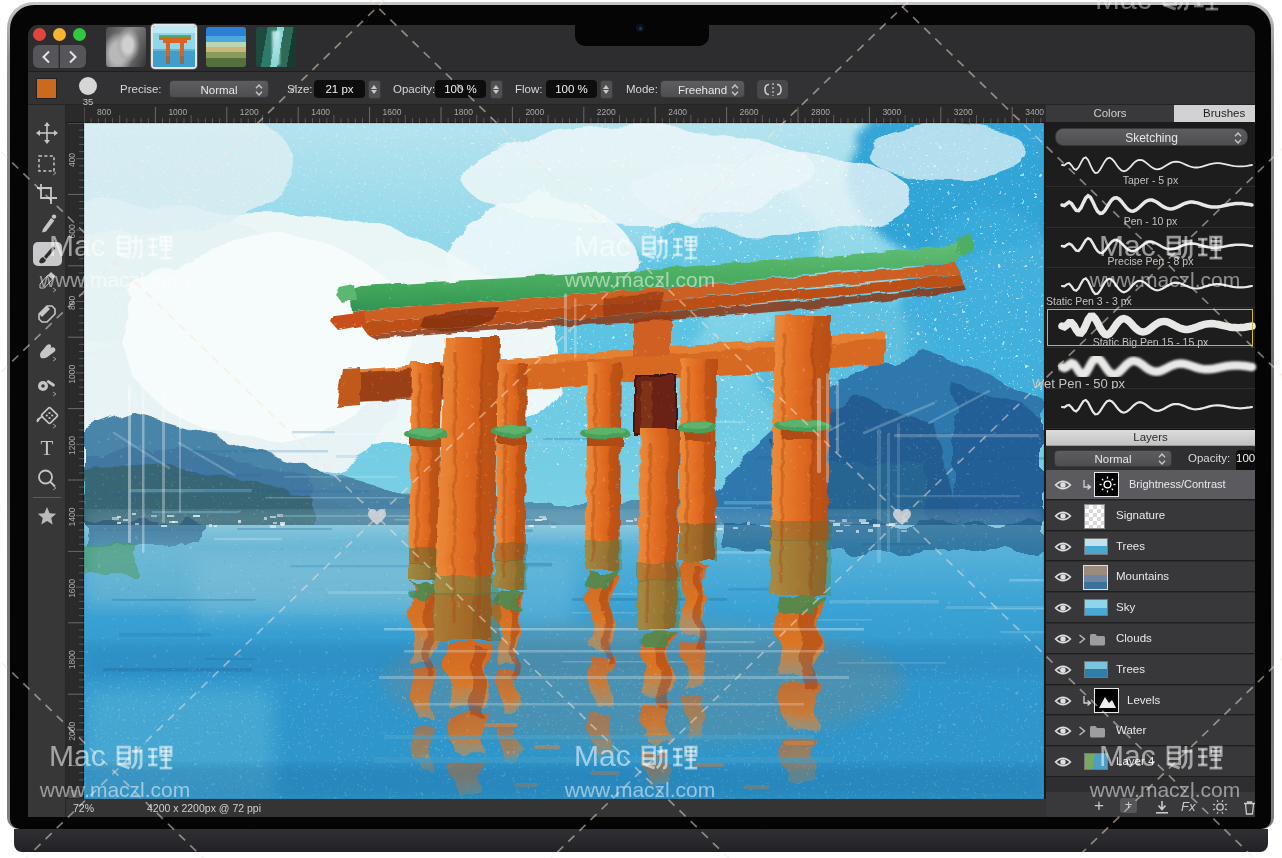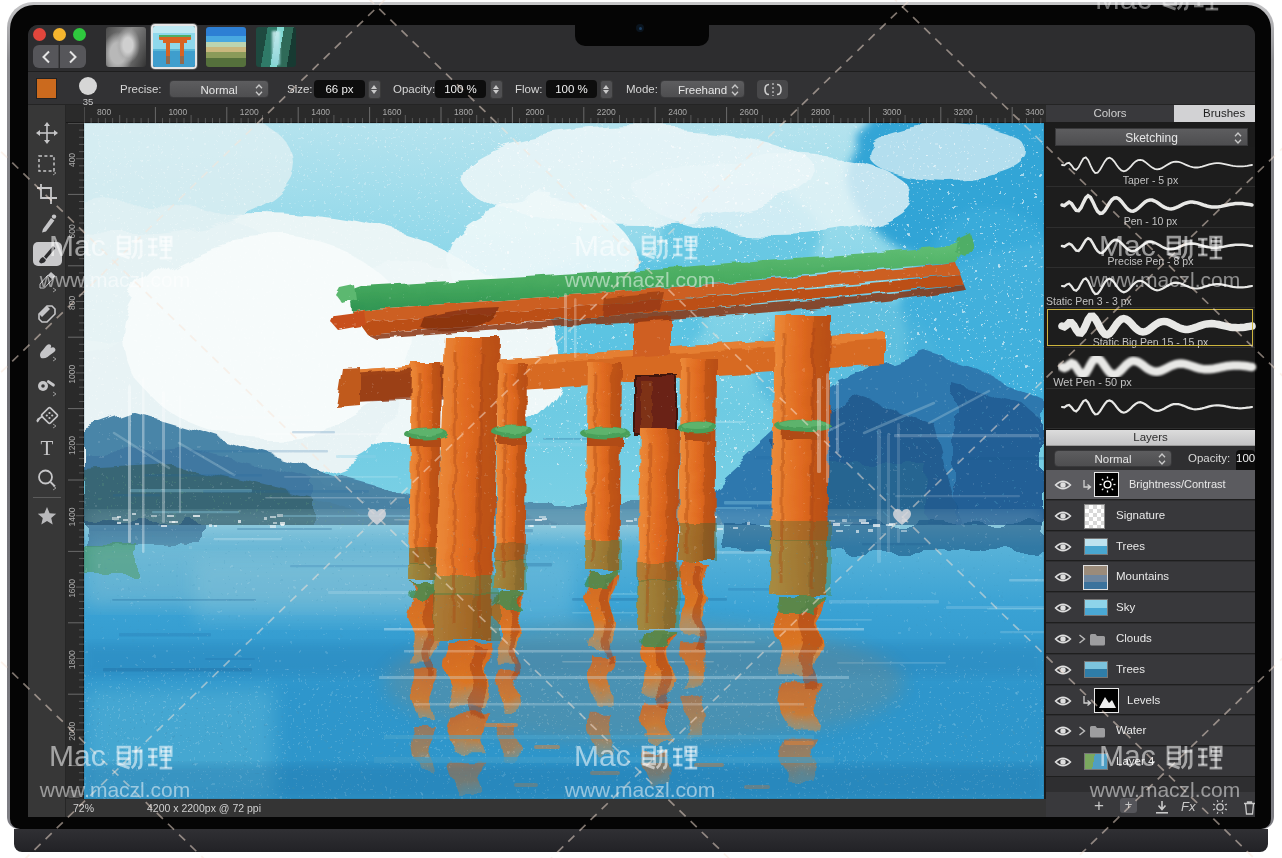--- a/index.html
+++ b/index.html
@@ -774,21 +774,21 @@
 <rect x="0" y="410" width="960" height="266" fill="#0e4a7a" filter="url(#speckd)" opacity="0.2"></rect>
 <rect x="0" y="0" width="960" height="676" fill="none" stroke="#1b4a5e" stroke-opacity="0.25" stroke-width="1"></rect>
 </svg>
 
  <div style="position:absolute;left:1044px;top:123px;width:2px;height:676px;background:#1a1a1a"></div>
  <div style="position:absolute;left:1046px;top:122px;width:209px;height:307px;background:#1c1c1c"></div>
     <div style="position:absolute;left:1046px;top:105px;width:209px;height:17px;background:#39393c"></div>
     <div style="position:absolute;left:1174px;top:105px;width:81px;height:17px;background:#d2d2d4"></div>
     <div style="position:absolute;left:1074px;top:107px;width:72px;font-size:11.5px;color:#cfcfcf;text-align:center">Colors</div>
     <div style="position:absolute;left:1203px;top:107px;font-size:11.5px;color:#1e1e1e">Brushes</div>
-    <div style="position:absolute;left:1055px;top:128px;width:193px;height:18px;background:linear-gradient(#5d5d5f,#4e4e50);border-radius:0;border:1px solid #39393b;color:#e6e6e6;font-size:12px;text-align:center;line-height:18px">Sketching
+    <div style="position:absolute;left:1055px;top:128px;width:193px;height:18px;background:linear-gradient(#5d5d5f,#4e4e50);border-radius:8px;border:1px solid #39393b;color:#e6e6e6;font-size:12px;text-align:center;line-height:18px">Sketching
 <svg width="8" height="12" viewBox="0 0 8 12" style="position:absolute;right:5px;top:3px">
         <path d="M1 4.2 L4 1 L7 4.2 M1 7.8 L4 11 L7 7.8" stroke="#c9c9c9" stroke-width="1.3" fill="none"></path>
       </svg></div>
     <div style="position:absolute;left:1046px;top:147.0px;width:209px;height:40.3px;background:#1d1d1d;border-bottom:1px solid #2e2e2e"></div>
     <svg width="200" height="34" viewBox="0 0 200 34" style="position:absolute;left:1058px;top:148.0px">
       <path d="M4.0,17.0 L6.4,17.4 L8.8,15.4 L11.1,14.8 L13.5,17.3 L15.9,20.8 L18.2,21.8 L20.6,19.3 L23.0,14.6 L25.4,10.5 L27.8,9.4 L30.1,12.0 L32.5,17.3 L34.9,22.3 L37.2,25.0 L39.6,24.7 L42.0,21.8 L44.4,17.6 L46.8,13.4 L49.1,10.6 L51.5,9.7 L53.9,10.9 L56.3,13.6 L58.6,17.0 L61.0,20.2 L63.4,22.4 L65.8,23.3 L68.1,22.6 L70.5,20.8 L72.9,18.3 L75.2,15.6 L77.6,13.4 L80.0,12.1 L82.4,11.8 L84.8,12.4 L87.1,13.9 L89.5,15.9 L91.9,17.9 L94.2,19.6 L96.6,20.8 L99.0,21.3 L101.4,21.0 L103.8,20.1 L106.1,18.8 L108.5,17.3 L110.9,15.9 L113.2,14.7 L115.6,13.9 L118.0,13.7 L120.4,13.9 L122.8,14.5 L125.1,15.5 L127.5,16.6 L129.9,17.6 L132.2,18.5 L134.6,19.2 L137.0,19.5 L139.4,19.5 L141.8,19.1 L144.1,18.6 L146.5,17.8 L148.9,17.1 L151.2,16.4 L153.6,15.8 L156.0,15.4 L158.4,15.2 L160.8,15.2 L163.1,15.4 L165.5,15.8 L167.9,16.3 L170.2,16.8 L172.6,17.4 L175.0,17.8 L177.4,18.1 L179.8,18.3 L182.1,18.4 L184.5,18.3 L186.9,18.1 L189.2,17.8 L191.6,17.4 L194.0,17.0 " stroke="#e8e8e6" stroke-width="1.8" fill="none" stroke-linecap="round"></path>
     </svg>
     <div style="position:absolute;left:1046px;top:174.3px;width:209px;text-align:center;font-size:10.5px;color:#c2c2c2">Taper - 5 px</div>
     <div style="position:absolute;left:1046px;top:187.3px;width:209px;height:40.3px;background:#1d1d1d;border-bottom:1px solid #2e2e2e"></div>
     <svg width="200" height="34" viewBox="0 0 200 34" style="position:absolute;left:1058px;top:188.3px">
@@ -808,21 +808,21 @@
     <div style="position:absolute;left:1046px;top:308.2px;width:209px;height:40.3px;background:#1d1d1d;border-bottom:1px solid #2e2e2e"></div>
     <svg width="200" height="34" viewBox="0 0 200 34" style="position:absolute;left:1058px;top:309.2px">
       <path d="M4.0,17.0 L6.4,17.8 L8.8,16.2 L11.1,13.8 L13.5,13.7 L15.9,16.5 L18.2,20.7 L20.6,23.8 L23.0,24.1 L25.4,21.2 L27.8,16.1 L30.1,10.7 L32.5,7.3 L34.9,7.2 L37.2,9.7 L39.6,13.9 L42.0,18.6 L44.4,22.6 L46.8,25.2 L49.1,25.8 L51.5,24.6 L53.9,21.9 L56.3,18.5 L58.6,15.0 L61.0,12.1 L63.4,10.2 L65.8,9.6 L68.1,10.2 L70.5,11.8 L72.9,14.1 L75.2,16.8 L77.6,19.2 L80.0,21.2 L82.4,22.5 L84.8,23.0 L87.1,22.6 L89.5,21.6 L91.9,20.0 L94.2,18.1 L96.6,16.2 L99.0,14.6 L101.4,13.3 L103.8,12.6 L106.1,12.4 L108.5,12.7 L110.9,13.5 L113.2,14.6 L115.6,15.9 L118.0,17.2 L120.4,18.4 L122.8,19.4 L125.1,20.0 L127.5,20.4 L129.9,20.4 L132.2,20.0 L134.6,19.4 L137.0,18.6 L139.4,17.8 L141.8,16.9 L144.1,16.1 L146.5,15.4 L148.9,14.9 L151.2,14.7 L153.6,14.6 L156.0,14.8 L158.4,15.1 L160.8,15.5 L163.1,16.1 L165.5,16.7 L167.9,17.2 L170.2,17.7 L172.6,18.2 L175.0,18.5 L177.4,18.6 L179.8,18.7 L182.1,18.6 L184.5,18.4 L186.9,18.2 L189.2,17.8 L191.6,17.4 L194.0,17.0 " stroke="#e8e8e6" stroke-width="7.5" fill="none" stroke-linecap="round"></path>
     </svg>
     <div style="position:absolute;left:1046px;top:335.5px;width:209px;text-align:center;font-size:10.5px;color:#c2c2c2">Static Big Pen 15 - 15 px</div>
     <div style="position:absolute;left:1047px;top:308.7px;width:206px;height:37.3px;border:1px solid #cdb53e"></div>
     <div style="position:absolute;left:1046px;top:348.5px;width:209px;height:40.3px;background:#1d1d1d;border-bottom:1px solid #2e2e2e"></div>
     <svg width="200" height="34" viewBox="0 0 200 34" style="position:absolute;left:1058px;top:349.5px">
       <path d="M4.0,17.0 L6.4,17.9 L8.8,16.9 L11.1,14.6 L13.5,13.2 L15.9,14.1 L18.2,17.1 L20.6,20.9 L23.0,23.8 L25.4,24.7 L27.8,23.0 L30.1,19.2 L32.5,14.5 L34.9,10.6 L37.2,8.4 L39.6,8.2 L42.0,9.8 L44.4,12.6 L46.8,16.1 L49.1,19.5 L51.5,22.3 L53.9,24.0 L56.3,24.6 L58.6,23.9 L61.0,22.2 L63.4,20.0 L65.8,17.4 L68.1,14.9 L70.5,12.9 L72.9,11.5 L75.2,10.9 L77.6,11.1 L80.0,11.9 L82.4,13.3 L84.8,15.0 L87.1,16.8 L89.5,18.6 L91.9,20.0 L94.2,21.0 L96.6,21.6 L99.0,21.7 L101.4,21.3 L103.8,20.5 L106.1,19.5 L108.5,18.2 L110.9,17.0 L113.2,15.8 L115.6,14.9 L118.0,14.1 L120.4,13.7 L122.8,13.6 L125.1,13.7 L127.5,14.2 L129.9,14.8 L132.2,15.5 L134.6,16.3 L137.0,17.1 L139.4,17.9 L141.8,18.5 L144.1,18.9 L146.5,19.2 L148.9,19.3 L151.2,19.3 L153.6,19.0 L156.0,18.7 L158.4,18.2 L160.8,17.8 L163.1,17.2 L165.5,16.8 L167.9,16.3 L170.2,15.9 L172.6,15.7 L175.0,15.5 L177.4,15.4 L179.8,15.4 L182.1,15.6 L184.5,15.7 L186.9,16.0 L189.2,16.3 L191.6,16.7 L194.0,17.0 " stroke="#e8e8e6" stroke-width="8.5" fill="none" stroke-linecap="round" filter="url(#bblur)"></path>
     </svg>
-    <div style="position:absolute;left:988px;top:375.8px;width:209px;text-align:center;font-size:11px;color:#c2c2c2">Wet Pen - 50 px</div>
+    <div style="position:absolute;left:1032px;top:375.8px;width:209px;font-size:13px;color:#c2c2c2">Wet Pen - 50 px</div>
     <div style="position:absolute;left:1046px;top:388.8px;width:209px;height:40.3px;background:#1d1d1d;border-bottom:1px solid #2e2e2e"></div>
     <svg width="200" height="34" viewBox="0 0 200 34" style="position:absolute;left:1058px;top:389.8px">
       <path d="M4.0,17.0 L6.4,17.4 L8.8,15.6 L11.1,15.0 L13.5,17.3 L15.9,20.4 L18.2,21.4 L20.6,19.1 L23.0,14.8 L25.4,11.1 L27.8,10.0 L30.1,12.4 L32.5,17.2 L34.9,21.8 L37.2,24.3 L39.6,24.0 L42.0,21.4 L44.4,17.5 L46.8,13.8 L49.1,11.2 L51.5,10.4 L53.9,11.5 L56.3,13.9 L58.6,17.0 L61.0,19.9 L63.4,21.9 L65.8,22.7 L68.1,22.1 L70.5,20.5 L72.9,18.2 L75.2,15.8 L77.6,13.8 L80.0,12.5 L82.4,12.2 L84.8,12.9 L87.1,14.2 L89.5,16.0 L91.9,17.8 L94.2,19.4 L96.6,20.4 L99.0,20.9 L101.4,20.6 L103.8,19.8 L106.1,18.7 L108.5,17.3 L110.9,16.0 L113.2,14.9 L115.6,14.2 L118.0,14.0 L120.4,14.2 L122.8,14.8 L125.1,15.6 L127.5,16.6 L129.9,17.6 L132.2,18.4 L134.6,19.0 L137.0,19.3 L139.4,19.2 L141.8,18.9 L144.1,18.4 L146.5,17.8 L148.9,17.1 L151.2,16.4 L153.6,15.9 L156.0,15.5 L158.4,15.3 L160.8,15.4 L163.1,15.6 L165.5,15.9 L167.9,16.4 L170.2,16.8 L172.6,17.3 L175.0,17.7 L177.4,18.0 L179.8,18.2 L182.1,18.3 L184.5,18.2 L186.9,18.0 L189.2,17.7 L191.6,17.4 L194.0,17.0 " stroke="#e8e8e6" stroke-width="2.2" fill="none" stroke-linecap="round"></path>
     </svg>
     <div style="position:absolute;left:1046px;top:429px;width:209px;height:17px;background:linear-gradient(#dcdcdc,#c2c2c4);border-top:1px solid #111;border-bottom:1px solid #9a9a9a"></div>
     <div style="position:absolute;left:1046px;top:431px;width:209px;text-align:center;font-size:11.5px;color:#2c2c2c">Layers</div>
     <div style="position:absolute;left:1046px;top:447px;width:209px;height:23px;background:#2f2f31"></div>
     <div style="position:absolute;left:1054px;top:450px;width:118px;height:17px;background:linear-gradient(#5d5d5f,#4e4e50);border-radius:4px;border:1px solid #39393b;color:#e6e6e6;font-size:11.5px;text-align:center;line-height:17px">Normal
 <svg width="8" height="12" viewBox="0 0 8 12" style="position:absolute;right:5px;top:2px">
         <path d="M1 4.2 L4 1 L7 4.2 M1 7.8 L4 11 L7 7.8" stroke="#c9c9c9" stroke-width="1.3" fill="none"></path>
@@ -994,21 +994,21 @@
     </div>
  <div style="position:absolute;left:37px;top:79px;width:19px;height:19px;background:#cb6a1e;outline:1px solid #222"></div>
     <div style="position:absolute;left:79px;top:77px;width:18px;height:18px;border-radius:50%;background:#d6d6d6"></div>
     <div style="position:absolute;left:78px;top:96px;width:20px;text-align:center;font-size:9.5px;color:#c9c9c9">35</div>
     <div style="position:absolute;left:120px;top:83px;font-size:11.5px;color:#d6d6d6;white-space:nowrap">Precise:</div>
     <div style="position:absolute;left:169px;top:80px;width:100px;height:18px;background:linear-gradient(#5d5d5f,#4e4e50);border-radius:4px;border:1px solid #39393b;color:#e6e6e6;font-size:11.5px;text-align:center;line-height:18px">Normal
 <svg width="8" height="12" viewBox="0 0 8 12" style="position:absolute;right:5px;top:3px">
         <path d="M1 4.2 L4 1 L7 4.2 M1 7.8 L4 11 L7 7.8" stroke="#c9c9c9" stroke-width="1.3" fill="none"></path>
       </svg></div>
     <div style="position:absolute;left:287px;top:83px;font-size:11.5px;color:#d6d6d6;white-space:nowrap">Size:</div>
-    <div style="position:absolute;left:314px;top:80px;width:51px;height:18px;background:#0d0d0d;border-radius:4px;color:#f0f0f0;font-size:11.5px;text-align:center;line-height:18px">66 px</div>
+    <div style="position:absolute;left:314px;top:80px;width:51px;height:18px;background:#0d0d0d;border-radius:4px;color:#f0f0f0;font-size:11.5px;text-align:center;line-height:18px">21 px</div>
     <div style="position:absolute;left:368px;top:80px;width:13px;height:19px;background:#505052;border-radius:3px;border:1px solid #3a3a3a">
 <div style="position:absolute;left:50%;top:4px;margin-left:-3.5px;width:0;height:0;border-left:3.5px solid transparent;border-right:3.5px solid transparent;border-bottom:4px solid #c9c9c9"></div>
 <div style="position:absolute;left:50%;bottom:4px;margin-left:-3.5px;width:0;height:0;border-left:3.5px solid transparent;border-right:3.5px solid transparent;border-top:4px solid #c9c9c9"></div>
     </div>
     <div style="position:absolute;left:393px;top:83px;font-size:11.5px;color:#d6d6d6;white-space:nowrap">Opacity:</div>
     <div style="position:absolute;left:435px;top:80px;width:51px;height:18px;background:#0d0d0d;border-radius:4px;color:#f0f0f0;font-size:11.5px;text-align:center;line-height:18px">100 %</div>
     <div style="position:absolute;left:490px;top:80px;width:13px;height:19px;background:#505052;border-radius:3px;border:1px solid #3a3a3a">
 <div style="position:absolute;left:50%;top:4px;margin-left:-3.5px;width:0;height:0;border-left:3.5px solid transparent;border-right:3.5px solid transparent;border-bottom:4px solid #c9c9c9"></div>
 <div style="position:absolute;left:50%;bottom:4px;margin-left:-3.5px;width:0;height:0;border-left:3.5px solid transparent;border-right:3.5px solid transparent;border-top:4px solid #c9c9c9"></div>
     </div>

